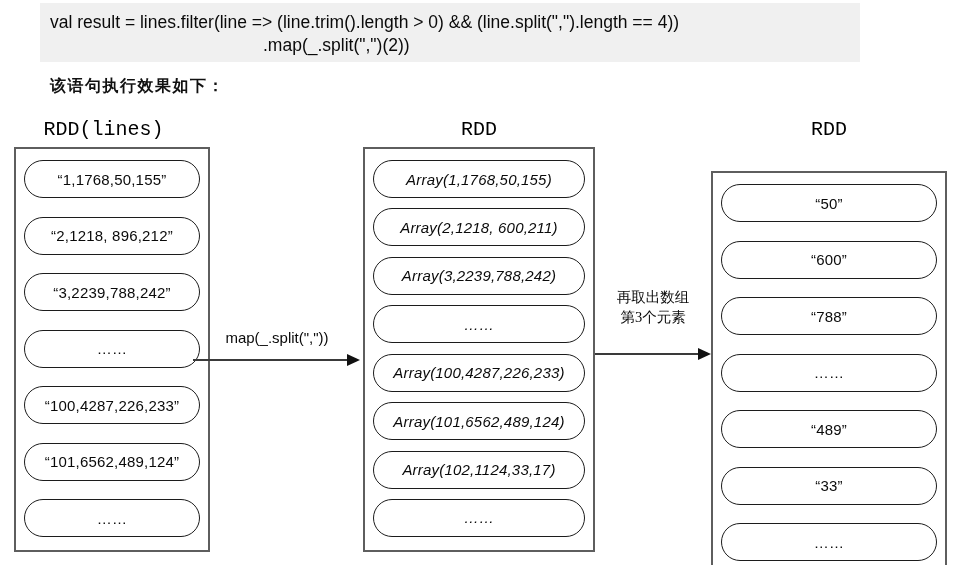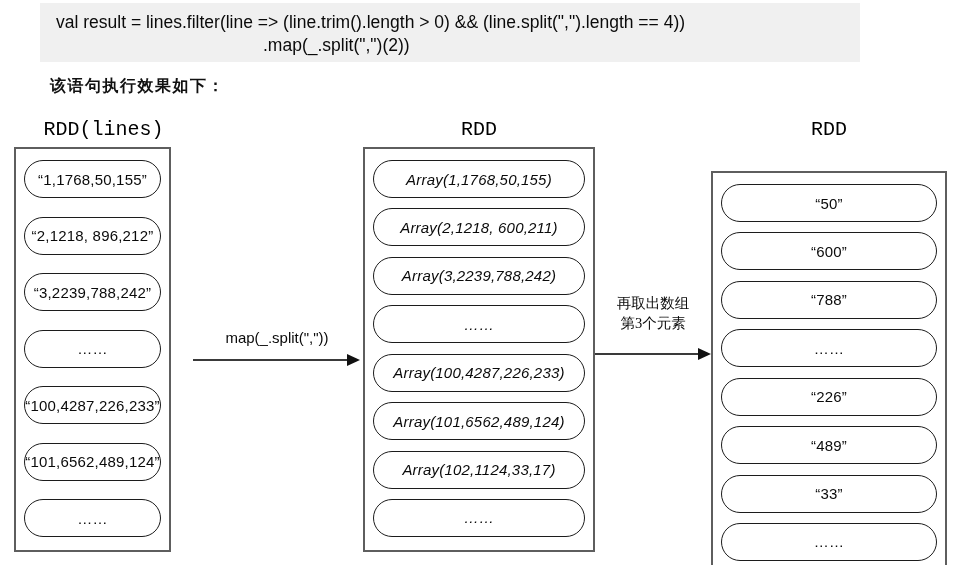--- a/index.html
+++ b/index.html
@@ -3,53 +3,53 @@
 <meta charset="utf-8">
 <style>
   *{margin:0;padding:0;box-sizing:border-box;}
   html,body{background:#ffffff;}
   body{width:955px;height:565px;font-family:"Liberation Sans",sans-serif;color:#000;}
   .stage{position:relative;width:955px;height:565px;background:#fff;overflow:hidden;}
 
   
   .code-block{position:absolute;left:40px;top:3px;width:820px;height:59px;background:#f0f0f0;
     font-size:17.5px;line-height:23px;padding-top:8px;color:#0a0a0a;}
-  .code-line{padding-left:16px;white-space:pre;}
+  .code-line{padding-left:10px;white-space:pre;}
   .code-line.indent{padding-left:223px;}
 
   
   .subtitle{position:absolute;left:50px;top:76px;font-size:16px;font-weight:bold;letter-spacing:1.5px;color:#111;}
 
   
   .col-header{position:absolute;top:118px;text-align:center;
     font-family:"Liberation Mono","DejaVu Sans Mono",monospace;font-size:20px;color:#000000;}
   .h1{left:14px;width:179px;}
   .h2{left:363px;width:232px;}
   .h3{left:711px;width:236px;}
 
   
   .rdd-box{position:absolute;top:147px;height:405px;border:2px solid #5e5e5e;background:#fff;
     display:flex;flex-direction:column;justify-content:space-between;padding:11px 8px 13px 8px;}
-  .b1{left:14px;width:157px;}
+  .b1{left:14px;width:196px;}
   .b2{left:363px;width:232px;font-style:italic;}
   .b3{left:711px;width:236px;margin-top:24px;}
   .rdd-item{height:38px;border:1.5px solid #1c1c1c;border-radius:19px;background:#fff;
     display:flex;align-items:center;justify-content:center;font-size:15px;letter-spacing:0.2px;color:#0a0a0a;}
 
   
   .arrow{position:absolute;height:14px;}
   .a1{left:193px;top:353px;width:167px;}
   .a2{left:595px;top:347px;width:116px;}
   .arrow-line{position:absolute;left:0;right:9px;top:50%;transform:translateY(-50%);height:2px;background:#3a3a3a;}
   .arrow-head{position:absolute;right:0;top:50%;transform:translateY(-50%);width:0;height:0;
     border-left:13px solid #111;border-top:6.5px solid transparent;border-bottom:6.5px solid transparent;}
 
   
   .map-label{position:absolute;left:197px;top:329px;width:160px;text-align:center;font-size:15px;color:#0a0a0a;}
-  .extract-label{position:absolute;left:598px;top:293px;width:110px;text-align:center;
+  .extract-label{position:absolute;left:598px;top:287px;width:110px;text-align:center;
     font-family:"Liberation Serif","DejaVu Serif",serif;font-size:14.5px;line-height:20px;color:#0a0a0a;}
 </style>
 </head>
 <body>
 
 <div class="stage">
 
   <div class="code-block">
     <div class="code-line">val result = lines.filter(line =&gt; (line.trim().length &gt; 0) &amp;&amp; (line.split(",").length == 4))</div>
     <div class="code-line indent">.map(_.split(",")(2))</div>
@@ -83,21 +83,20 @@
       <div class="rdd-item">Array(102,1124,33,17)</div>
       <div class="rdd-item">……</div>
     </div>
 
   <div class="rdd-box b3">
 
   <div class="rdd-item">“50”</div>
       <div class="rdd-item">“600”</div>
       <div class="rdd-item">“788”</div>
       <div class="rdd-item">……</div>
-      <div class="rdd-item">“226”</div>
       <div class="rdd-item">“489”</div>
       <div class="rdd-item">“33”</div>
       <div class="rdd-item">……</div>
     </div>
 
   <div class="map-label">map(_.split(","))</div>
   <div class="arrow a1">
     <div class="arrow-line"></div>
     <div class="arrow-head"></div>
   </div>

